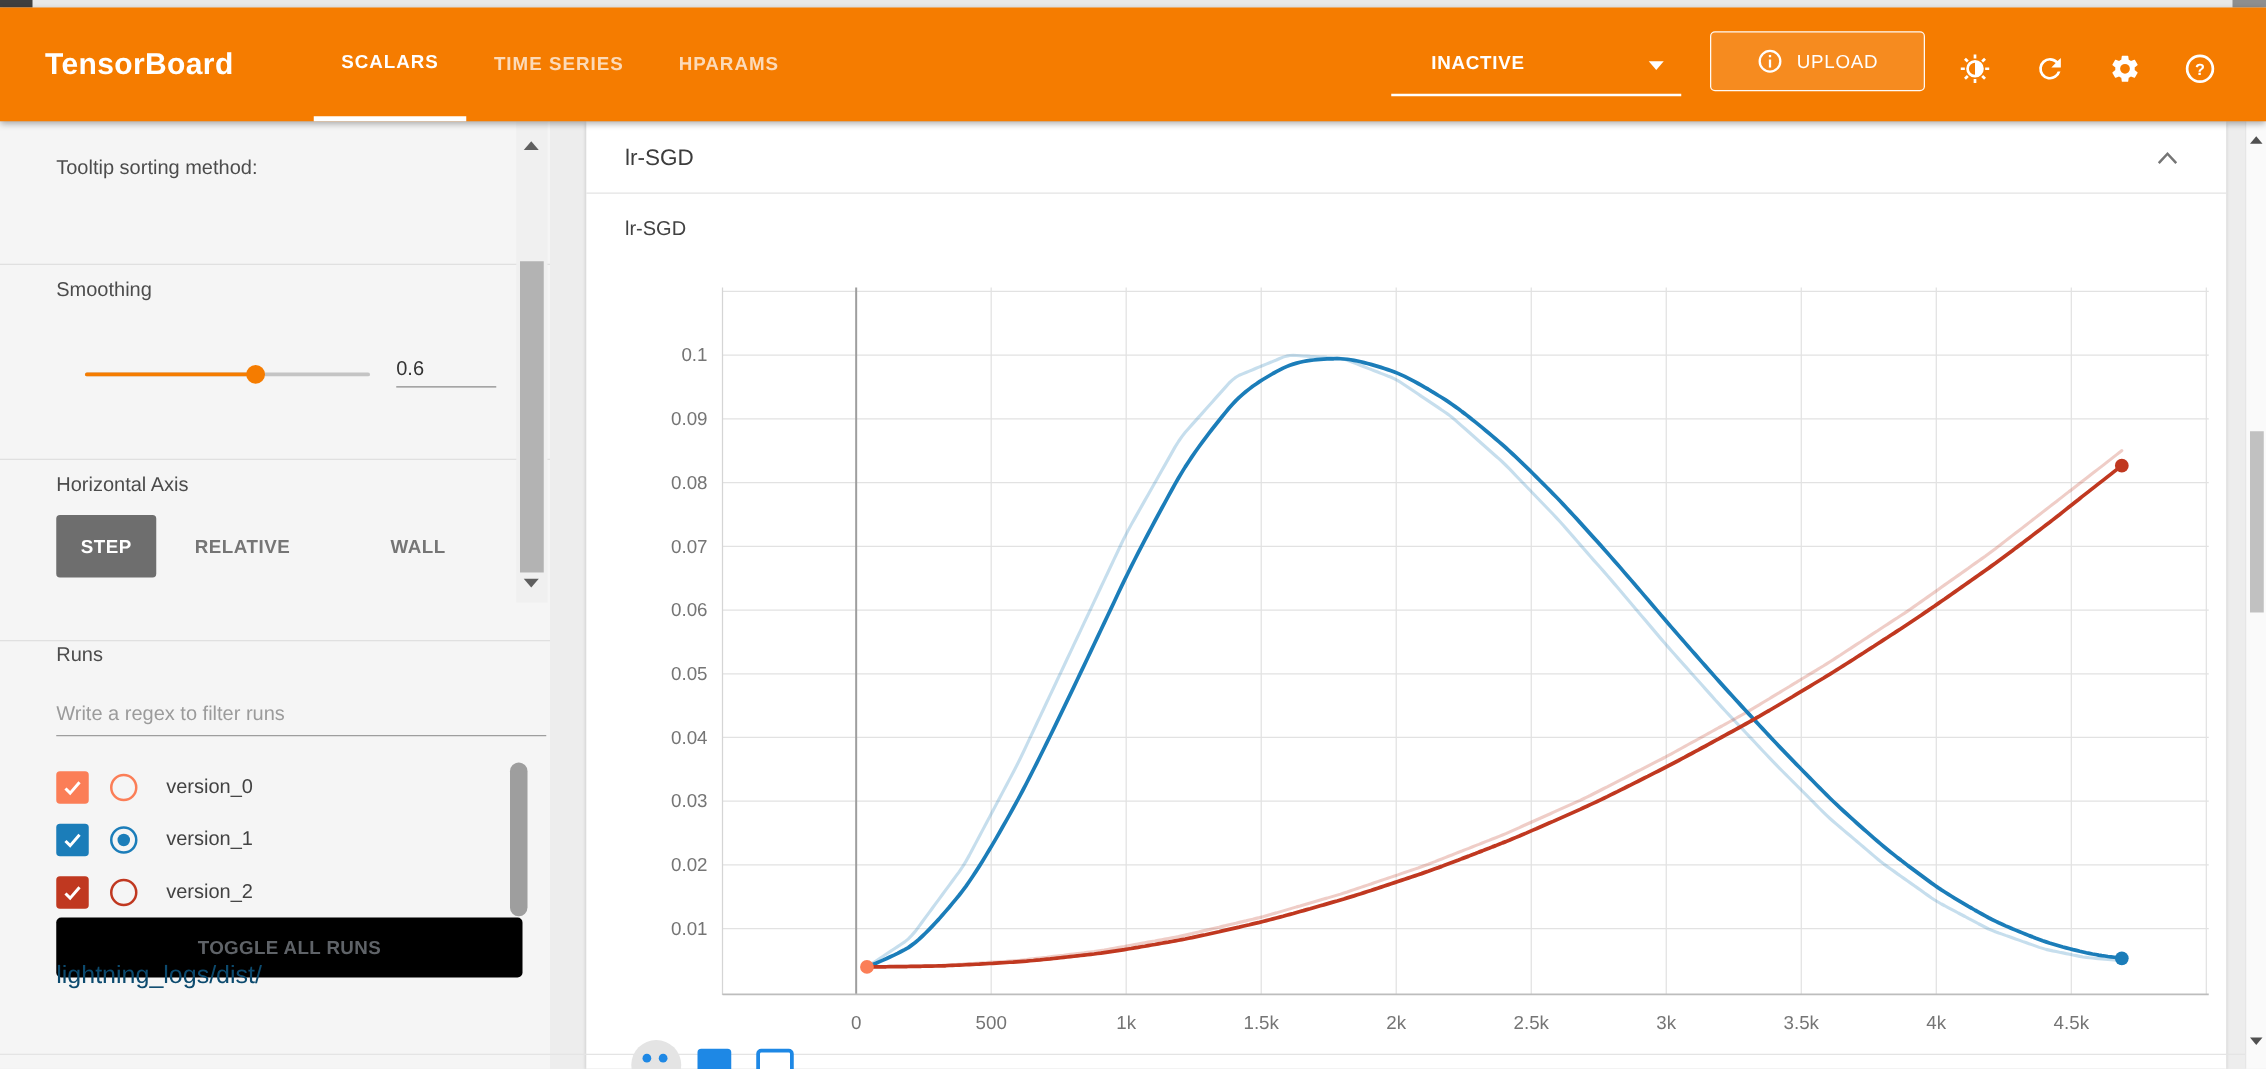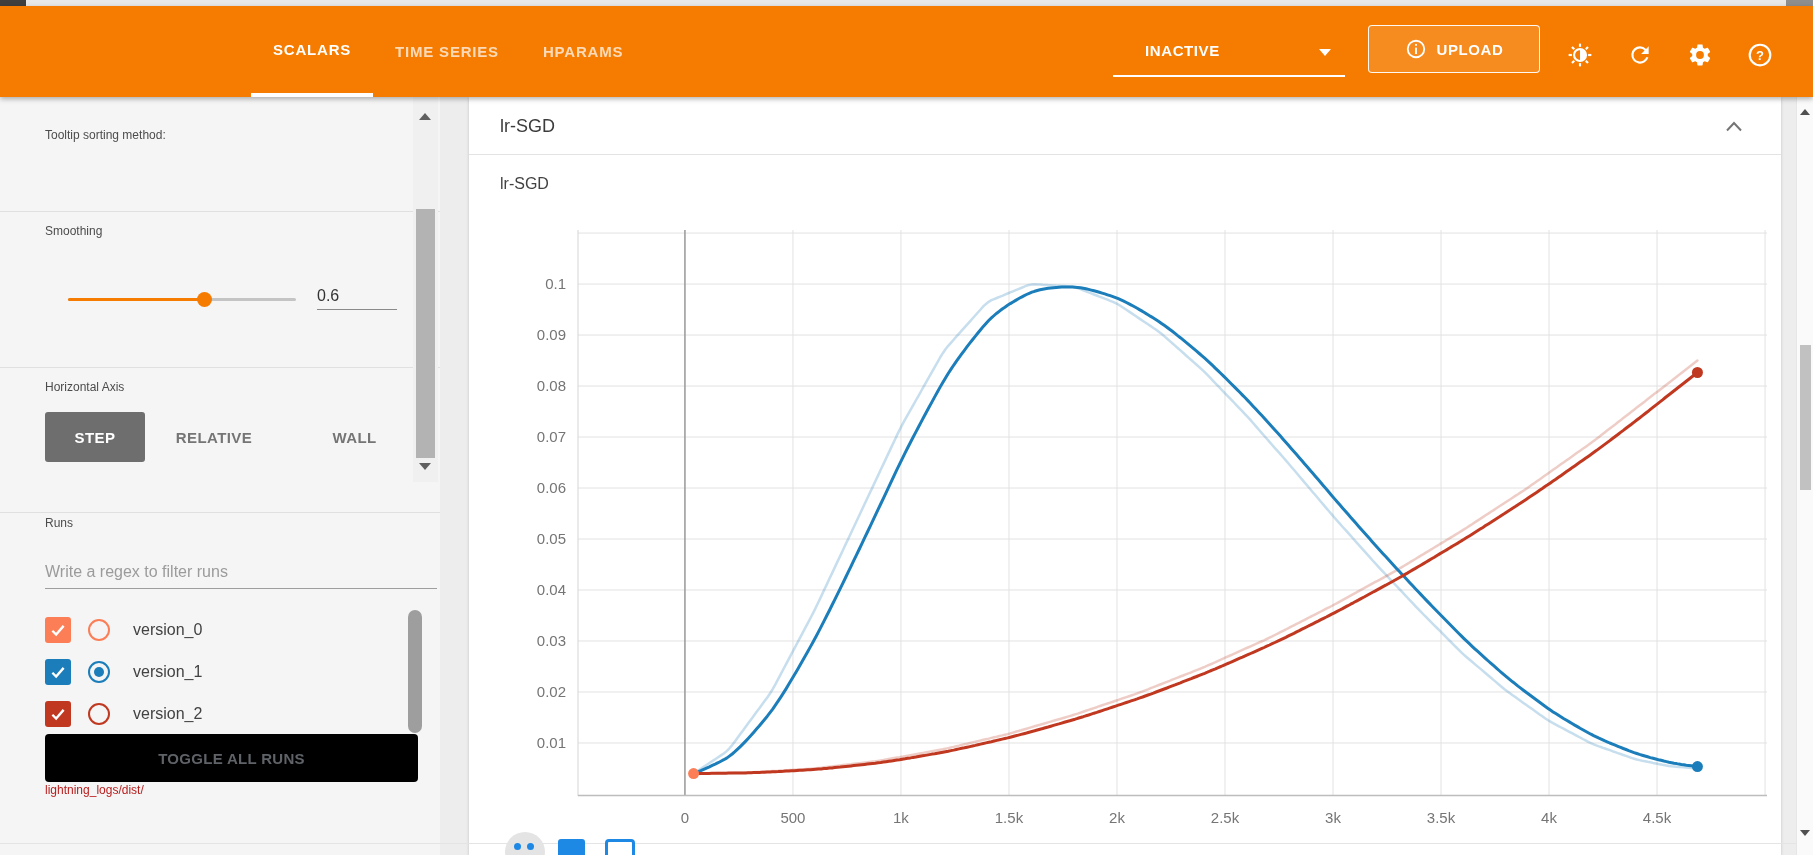--- a/index.html
+++ b/index.html
@@ -21,27 +21,27 @@
     font-size:15px; font-weight:bold; letter-spacing:0.8px; cursor:pointer; }
   .tab.active { color:#fff; border-bottom:4px solid #fff; line-height:87px; }
   .status { position:absolute; left:1113px; top:26px; width:232px; height:45px;
     border-bottom:2px solid #fff; color:#fff; cursor:pointer; }
   .status .status-value { position:absolute; left:32px; top:10px; font-size:15px; font-weight:bold; letter-spacing:0.6px; }
   .caret-down { width:0; height:0; border-left:6px solid transparent; border-right:6px solid transparent;
     border-top:7px solid #fff; position:absolute; right:14px; top:17px; }
   .upload-btn { position:absolute; left:1368px; top:19px; width:172px; height:48px;
     border:1px solid rgba(255,255,255,0.95); border-radius:4px; background:rgba(255,255,255,0.12);
     display:flex; align-items:center; justify-content:center; gap:10px; color:#fff; cursor:pointer; }
-  .upload-btn span { font-size:15px; font-weight:bold; letter-spacing:0.6px; }
+  .upload-btn span { font-size:15px; font-weight:normal; letter-spacing:0.6px; }
   .hicon { position:absolute; top:29px; width:40px; height:40px; display:flex; align-items:center;
     justify-content:center; cursor:pointer; }
 
   
   aside { position:absolute; left:0; top:97px; width:440px; height:758px; background:#f5f5f5; }
-  .sb-label { position:absolute; left:45px; font-size:12px; color:#4c4c4c; }
+  .sb-label { position:absolute; left:45px; font-size:16px; color:#4c4c4c; }
   .sb-divider { position:absolute; left:0; width:440px; height:1px; background:#e0e0e0; }
   .dd { position:absolute; left:255px; top:30px; width:142px; height:48px; border-bottom:1px solid #8f8f8f; cursor:pointer; }
   .dd .dd-value { position:absolute; left:2px; top:12px; font-size:17px; color:#333; }
   .dd .caret-g { width:0; height:0; border-left:5px solid transparent; border-right:5px solid transparent;
     border-top:6px solid #757575; position:absolute; right:6px; top:24px; }
   .slider-track { position:absolute; left:68px; top:201px; width:228px; height:3px; background:#c4c4c4; border-radius:2px; }
   .slider-fill { position:absolute; left:0; top:0; height:3px; background:#f57c00; border-radius:2px; }
   .slider-thumb { position:absolute; top:-6px; width:15px; height:15px; border-radius:50%; background:#f57c00; cursor:pointer; }
   .smooth-input { position:absolute; left:317px; top:186px; width:80px; height:27px; background:transparent;
     border:none; border-bottom:1px solid #8a8a8a; font-size:16px; color:#333; font-family:"Liberation Sans",sans-serif; }
@@ -60,21 +60,21 @@
   .filter-input::placeholder { color:#9b9b9b; }
   .run-row { position:absolute; left:45px; width:330px; height:40px; display:flex; align-items:center; }
   .run-check { width:26px; height:26px; border-radius:3px; display:flex; align-items:center; justify-content:center; cursor:pointer; }
   .run-radio { width:22px; height:22px; border-radius:50%; margin-left:17px; position:relative; cursor:pointer; background:#f5f5f5; }
   .run-radio .dot { position:absolute; left:50%; top:50%; width:10px; height:10px; border-radius:50%; transform:translate(-50%,-50%); }
   .run-name { margin-left:23px; font-size:16px; color:#424242; }
   .runs-thumb { position:absolute; left:408px; top:513px; width:14px; height:123px; background:#9e9e9e; border-radius:7px; }
   .toggle-btn { position:absolute; left:45px; top:637px; width:373px; height:48px; background:#000000;
     border:none; border-radius:4px; font-size:15px; font-weight:bold; letter-spacing:0.3px; color:#5f6368;
     font-family:"Liberation Sans",sans-serif; cursor:pointer; }
-  .logdir { position:absolute; left:45px; top:686px; font-size:12px; color:#b91c1c; }
+  .logdir { position:absolute; left:45px; top:672px; font-size:20px; color:#0c4a6e; }
 
   
   .card { position:absolute; left:469px; top:97px; width:1312px; height:758px; background:#fff;
     box-shadow:0 1px 3px rgba(0,0,0,0.18); }
   .card-header { position:absolute; left:0; top:0; width:1312px; height:58px; border-bottom:1px solid #e3e3e3; }
   .card-title { position:absolute; left:31px; top:0; line-height:58px; font-size:18px; color:#3c3c3c; }
   .collapse-btn { position:absolute; left:1245px; top:9px; width:40px; height:40px; display:flex;
     align-items:center; justify-content:center; cursor:pointer; }
   .chart-title { position:absolute; left:31px; top:78px; font-size:16px; color:#424242; z-index:5; }
   #chart-svg { position:absolute; left:0; top:58px; }
@@ -98,20 +98,21 @@
 </style>
 </head>
 <body>
 
 <div class="top-strip">
   <div class="dark-left"></div>
   <div class="dark-right"></div>
 </div>
 
 <header>
+  <div class="logo">TensorBoard</div>
   <nav id="tabs">
       <div class="tab active">SCALARS</div>
       <div class="tab">TIME SERIES</div>
       <div class="tab">HPARAMS</div>
     </nav>
 
   <div class="status">
     <span class="status-value">INACTIVE</span>
     <span class="caret-down"></span>
   </div>
@@ -166,21 +167,21 @@
   <div class="sb-label" style="top:127px;">Smoothing</div>
   <div class="slider-track">
     <div class="slider-fill" id="slider-fill" style="width: 136.8px;"></div>
     <div class="slider-thumb" id="slider-thumb" style="left: 129.3px;"></div>
   </div>
   <input class="smooth-input" value="0.6" style="">
 
   <div class="sb-divider" style="top:270px;"></div>
   <div class="sb-label" style="top:283px;">Horizontal Axis</div>
   <div id="axis-buttons">
-      <div class="axis-btn active" style="width: 100px; margin-left: 0px;">STEP</div>
+      <div class="axis-btn active" style="width: 80px; margin-left: 0px;">STEP</div>
       <div class="axis-btn" style="width: 124px; margin-left: 7px;">RELATIVE</div>
       <div class="axis-btn" style="width: 105px; margin-left: 26px;">WALL</div>
     </div>
 
   <div class="sb-scroll">
     <div class="arrow-up" style="position:absolute; left:6px; top:16px;"></div>
     <div class="thumb"></div>
     <div class="arrow-dn" style="position:absolute; left:6px; top:366px;"></div>
   </div>
 

